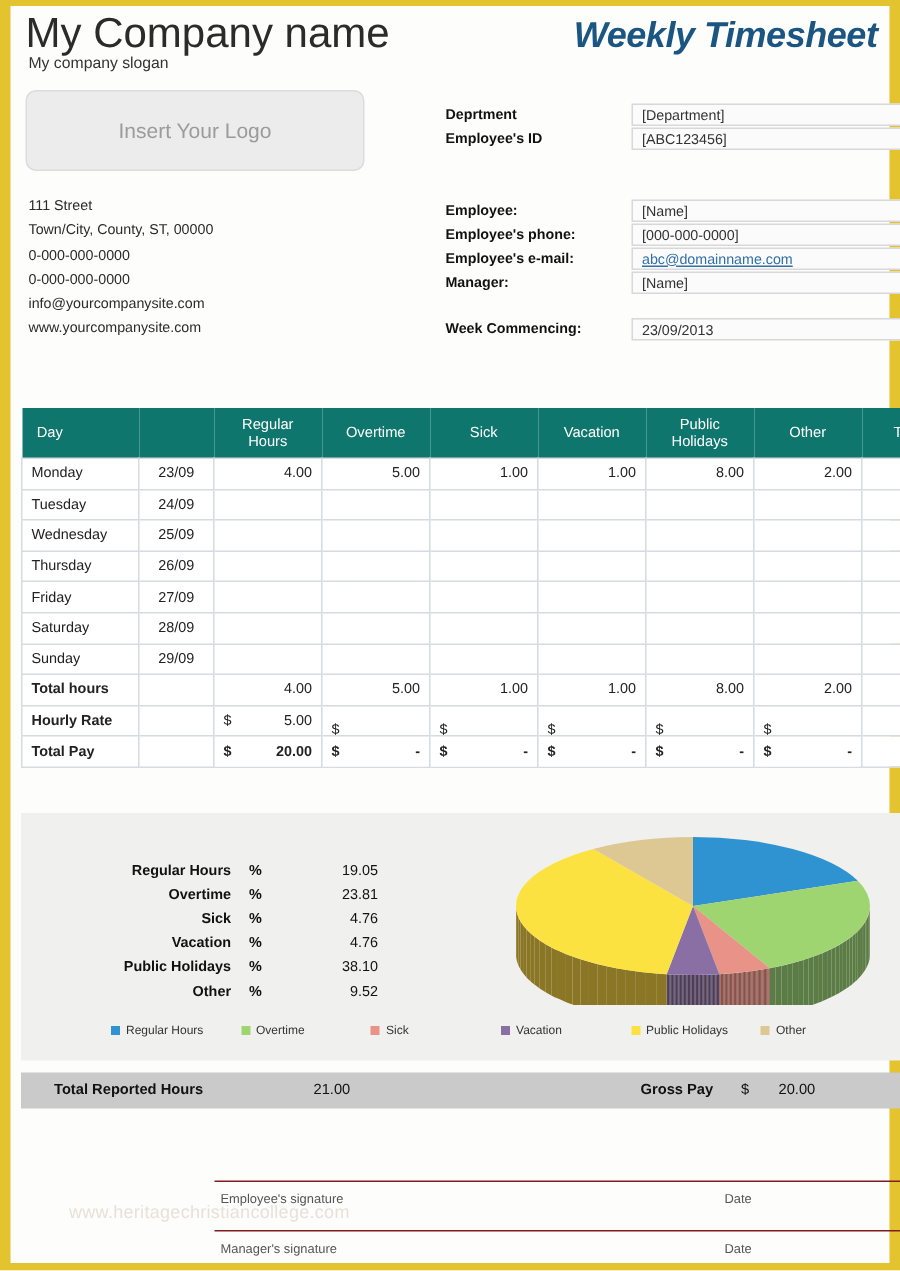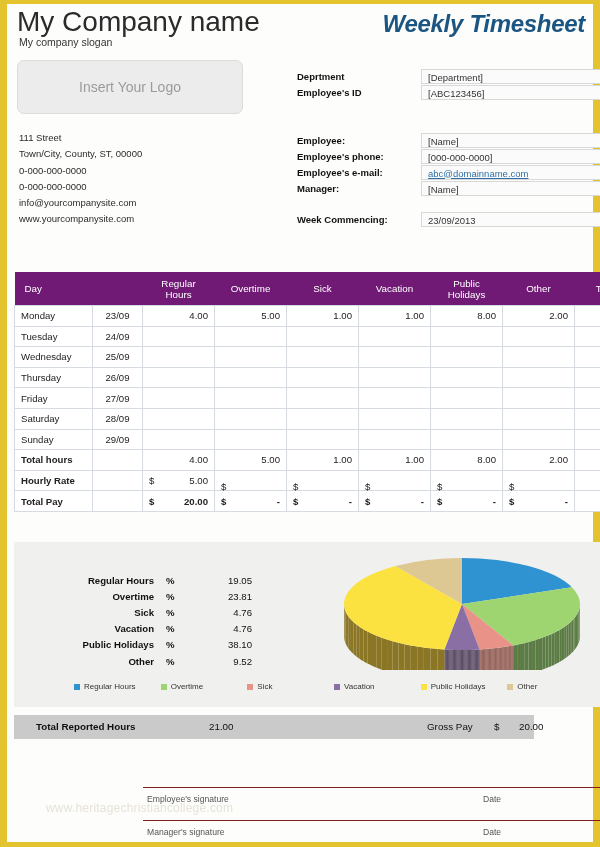--- a/index.html
+++ b/index.html
@@ -63,21 +63,21 @@
   .finput.link{color:#2f6fa8;text-decoration:underline;}
 
   #fields-a{left:290px;top:64px;}
   #fields-b{left:290px;top:128px;}
   #fields-c{left:290px;top:207px;}
 
   
   .tbl-wrap{position:absolute;left:7px;top:268px;width:579px;}
   table.ts{border-collapse:collapse;width:579px;table-layout:fixed;font-size:9.6px;}
   table.ts th{
-    background:#701a75;color:#ffffff;font-weight:normal;
+    background:#0f766e;color:#ffffff;font-weight:normal;
     font-size:9.8px;text-align:center;
     height:33px;vertical-align:middle;padding:0 6px;
     border:none;
   }
   table.ts th.day-h{text-align:left;padding-left:10px;}
   col.c-day{width:78px;}
   col.c-date{width:50px;}
   col.c-num{width:72px;}
   col.c-total{width:63px;}
 
@@ -120,26 +120,26 @@
 
   .legend{
     position:absolute;left:60px;top:140px;width:520px;
     display:flex;font-size:8px;color:#333;
   }
   .lg{display:flex;align-items:center;width:93px;}
   .lg .sw{width:6px;height:6px;margin-right:4px;display:inline-block;}
 
   
   .rep-bar{
-    position:absolute;left:7px;top:711px;width:520px;height:24px;
+    position:absolute;left:7px;top:711px;width:586px;height:24px;
     background:#cacaca;font-size:9.8px;color:#111;
   }
   .rep-bar .rl{position:absolute;left:22px;top:6px;font-weight:bold;}
   .rep-bar .rv{position:absolute;left:195px;top:6px;}
-  .rep-bar .gl{position:absolute;left:413px;top:6px;font-weight:normal;}
+  .rep-bar .gl{position:absolute;left:413px;top:6px;font-weight:bold;}
   .rep-bar .gd{position:absolute;left:480px;top:6px;}
   .rep-bar .gv{position:absolute;left:505px;top:6px;}
 
   
   .sig{position:absolute;left:7px;top:783px;width:586px;font-size:8.6px;color:#555;}
   .sig-row{position:relative;height:32px;border-top:1px solid #7f1d1d;margin-left:129px;width:457px;}
   .sig-row .sl{position:absolute;left:4px;top:6px;}
   .sig-row .dl{position:absolute;left:340px;top:6px;}
   .watermark{
     position:absolute;left:32px;top:14px;

